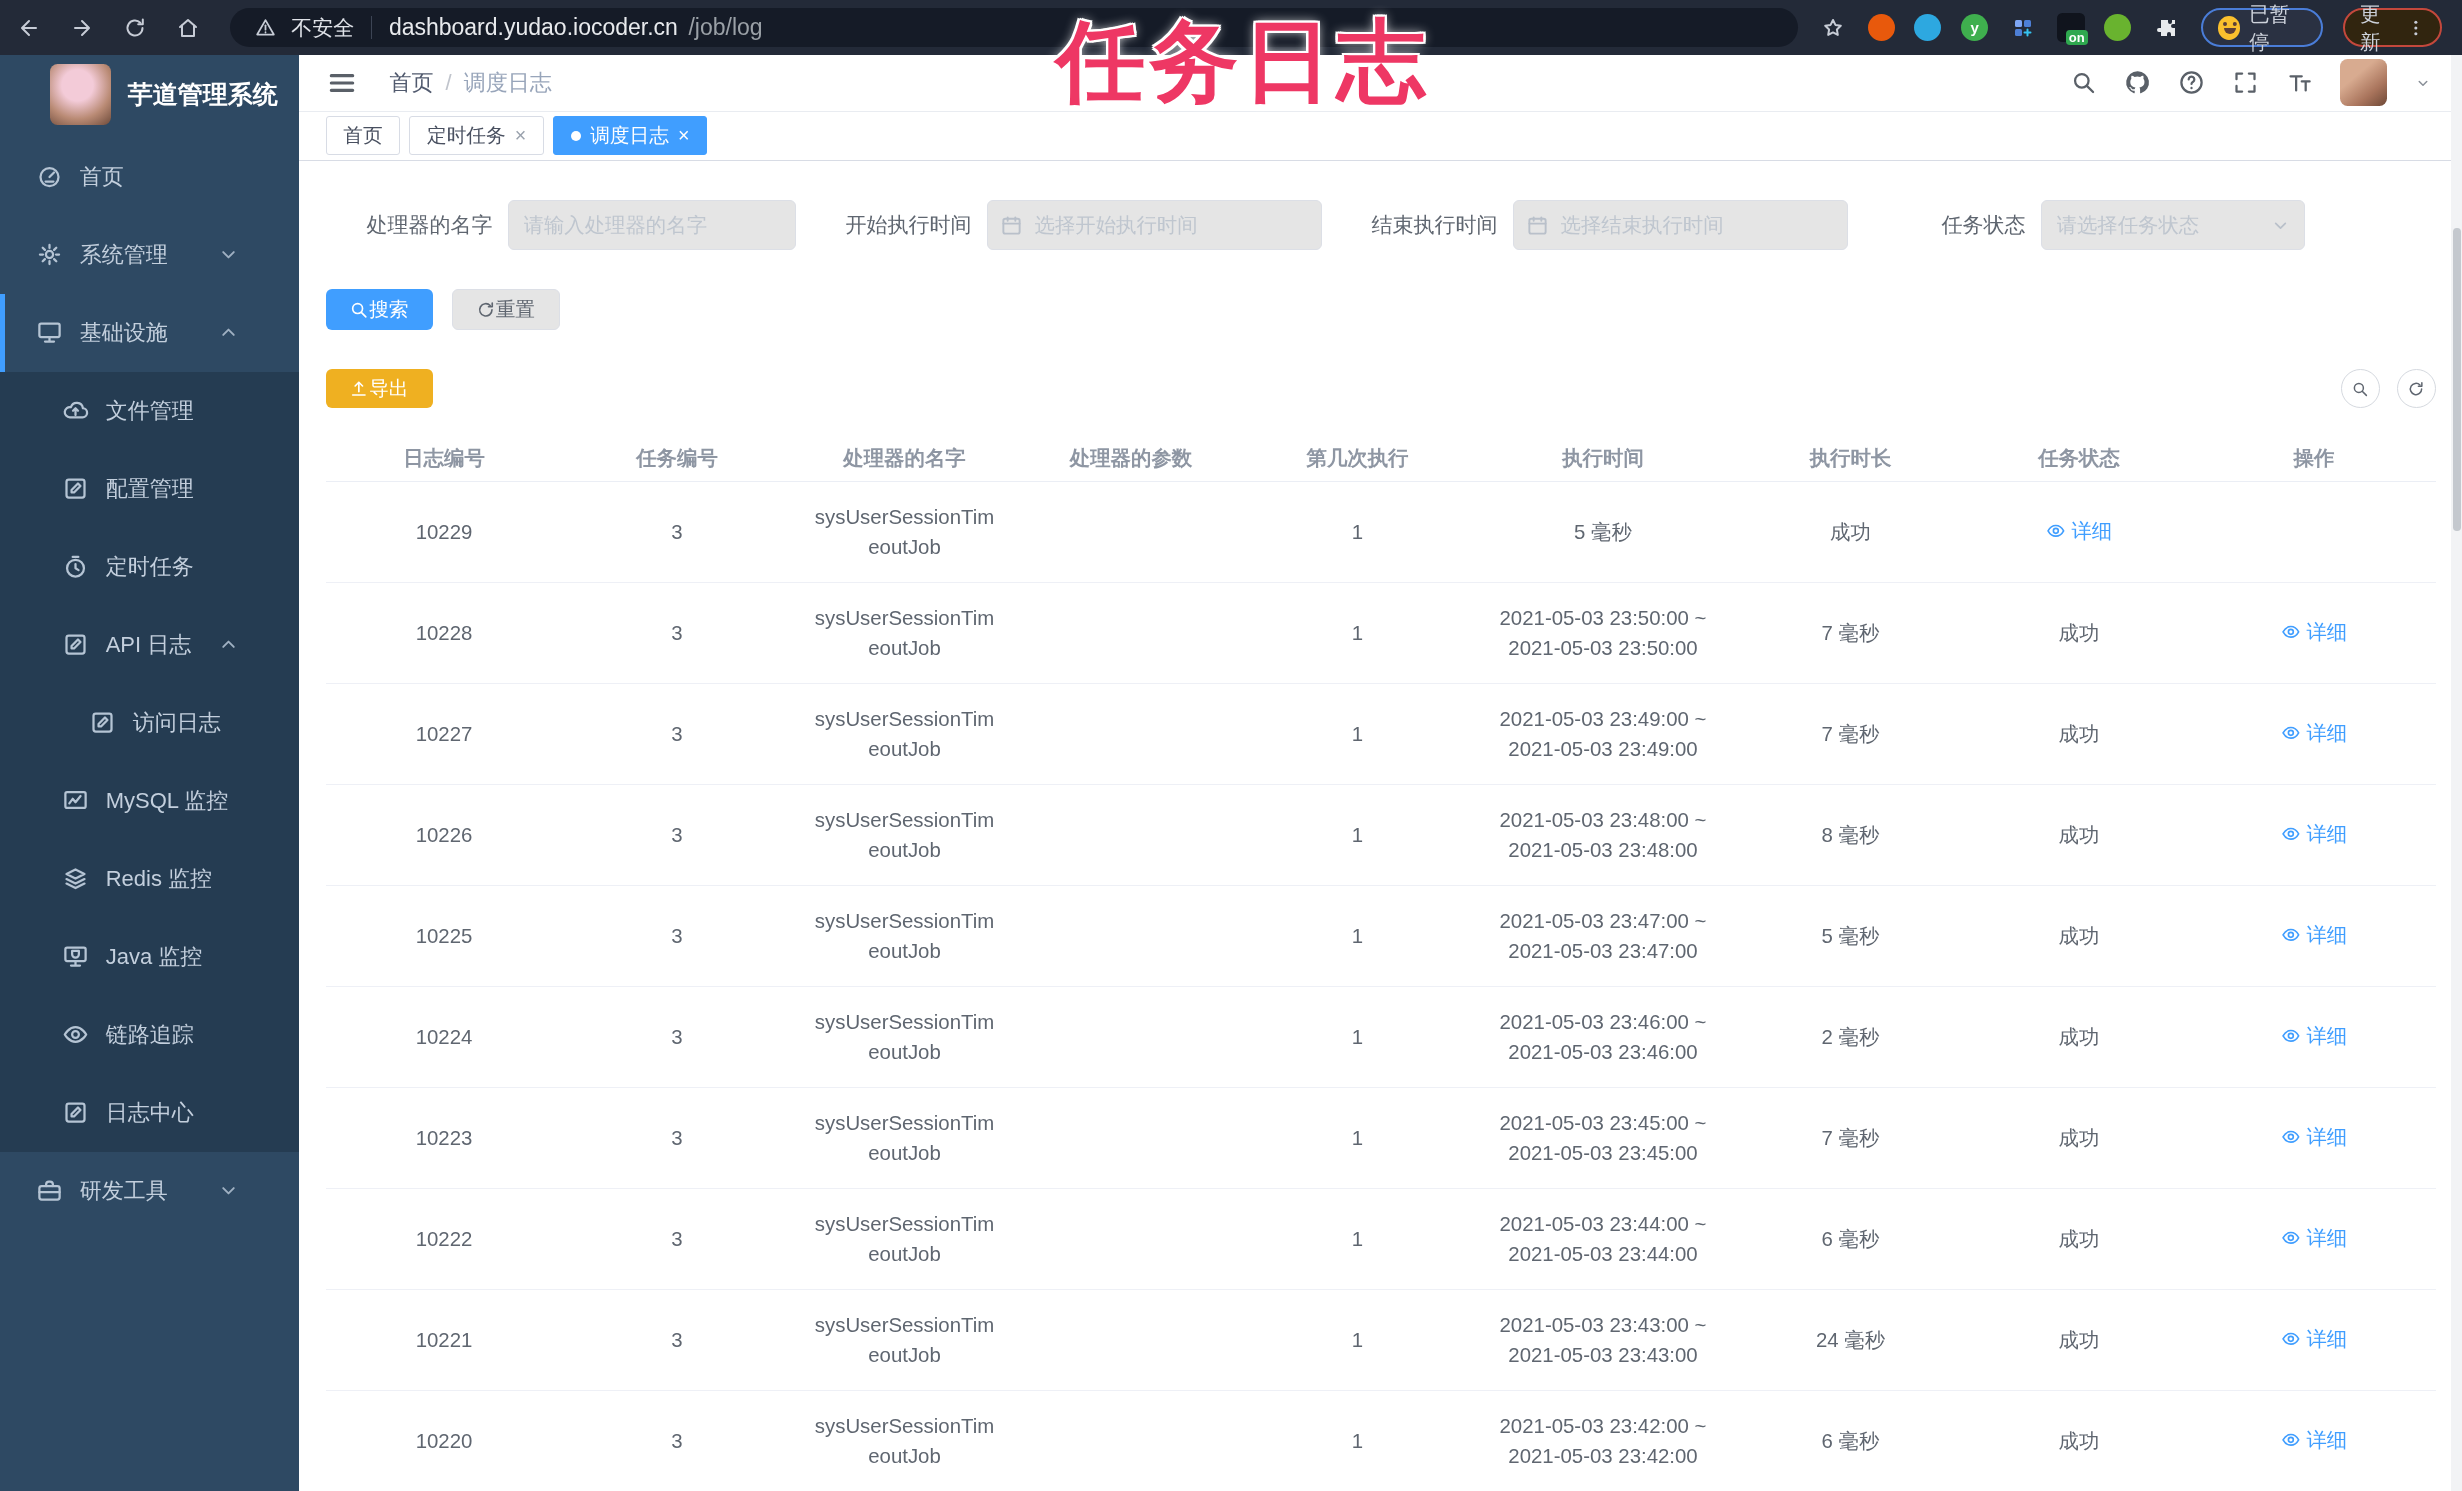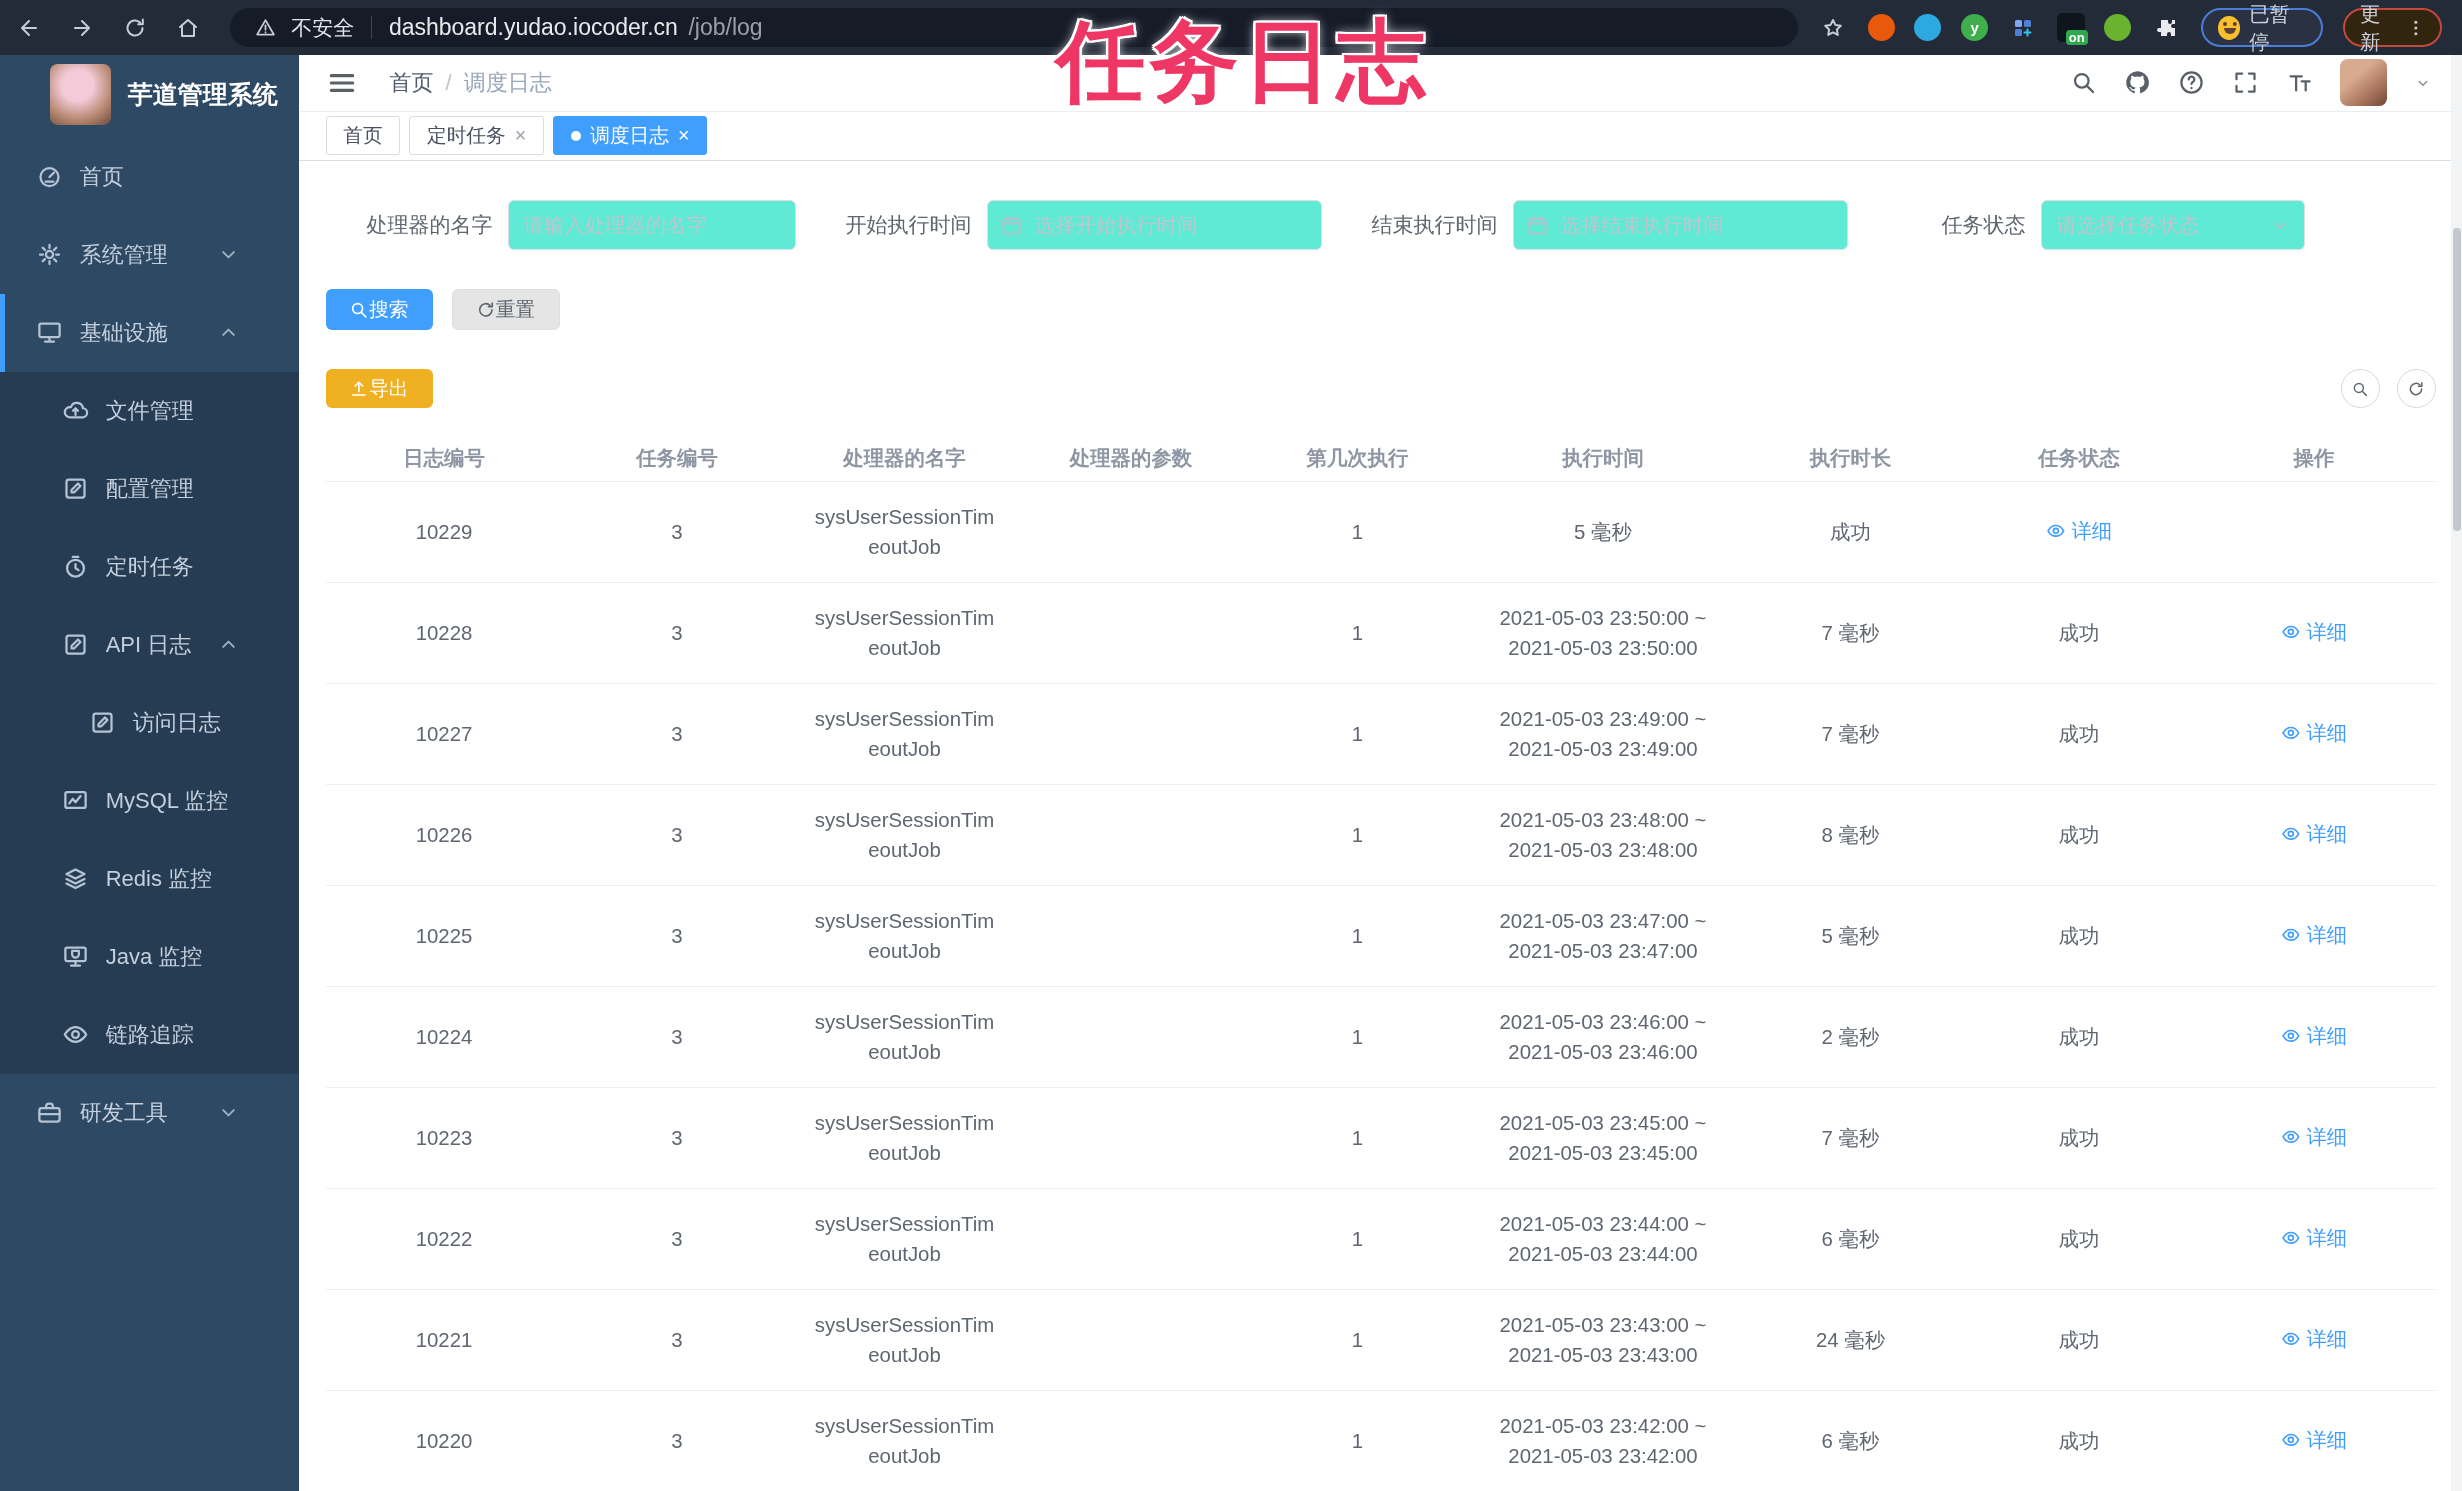--- a/index.html
+++ b/index.html
@@ -97,21 +97,21 @@
   .tab .tclose{ font-size:19.7px; color:#9aa2ad; line-height:1; }
   .tab.active .tclose{ color:#fff; }
 
   
   .content{ padding:0 26.5px; flex:1; }
   .filter-row{ margin-top:39px; display:flex; align-items:center; }
   .f-item{ display:flex; align-items:center; }
   .f-label{ font-size:21px; color:#5f6670; margin-right:15px; white-space:nowrap; }
   .f-item.first .f-label{ width:167px; text-align:right; }
   .f-input{ height:50px; border:1.5px solid #dcdfe6; border-radius:6px; font-size:20.4px;
-    color:#5f6670; padding:0 15px; outline:none; background:#5eead4;
+    color:#5f6670; padding:0 15px; outline:none; background:#e5e5e5;
     font-family:"Liberation Sans","DejaVu Sans",sans-serif; }
   .f-input::placeholder{ color:#bfc6cf; }
   .inp-wrap{ position:relative; display:flex; align-items:center; }
   .inp-wrap .lead-icon{ position:absolute; left:13.6px; width:23px; height:23px; color:#b9c0ca; }
   .inp-wrap .lead-icon svg{ width:23px; height:23px; }
   .inp-wrap .tail-icon{ position:absolute; right:13.6px; width:21px; height:21px; color:#b9c0ca; }
   .inp-wrap .tail-icon svg{ width:21px; height:21px; }
   .has-lead .f-input{ padding-left:47px; }
   .m66{ margin-left:50px; } .m124{ margin-left:94px; }
 
@@ -367,20 +367,30 @@
         <div class="mitem lvl2">
     <span class="micon">
             <svg viewBox="0 0 24 24" fill="none" stroke="currentColor" stroke-width="2" stroke-linecap="round" stroke-linejoin="round">
               <path d="M2.5 12S6 5.5 12 5.5 21.5 12 21.5 12 18 18.5 12 18.5 2.5 12 2.5 12z"></path>
               <circle cx="12" cy="12" r="3"></circle>
             </svg>
           </span>
     <span class="mlabel">链路追踪</span>
 
   </div>
+        <div class="mitem lvl2">
+    <span class="micon">
+            <svg viewBox="0 0 24 24" fill="none" stroke="currentColor" stroke-width="2" stroke-linecap="round" stroke-linejoin="round">
+              <rect x="4" y="4" width="16" height="16" rx="2"></rect>
+              <path d="M8.5 15.5v-2.2l5.7-5.7 2.2 2.2-5.7 5.7z"></path>
+            </svg>
+          </span>
+    <span class="mlabel">日志中心</span>
+
+  </div>
         <div class="mitem lvl1">
     <span class="micon">
             <svg viewBox="0 0 24 24" fill="none" stroke="currentColor" stroke-width="2" stroke-linecap="round" stroke-linejoin="round">
               <rect x="3" y="8" width="18" height="12" rx="2"></rect>
               <path d="M9 8V6.5A2.5 2.5 0 0 1 11.5 4h1A2.5 2.5 0 0 1 15 6.5V8M3 13.5h18"></path>
             </svg>
           </span>
     <span class="mlabel">研发工具</span>
     <span class="mchev">
             <svg viewBox="0 0 24 24" fill="none" stroke="currentColor" stroke-width="2" stroke-linecap="round" stroke-linejoin="round">

